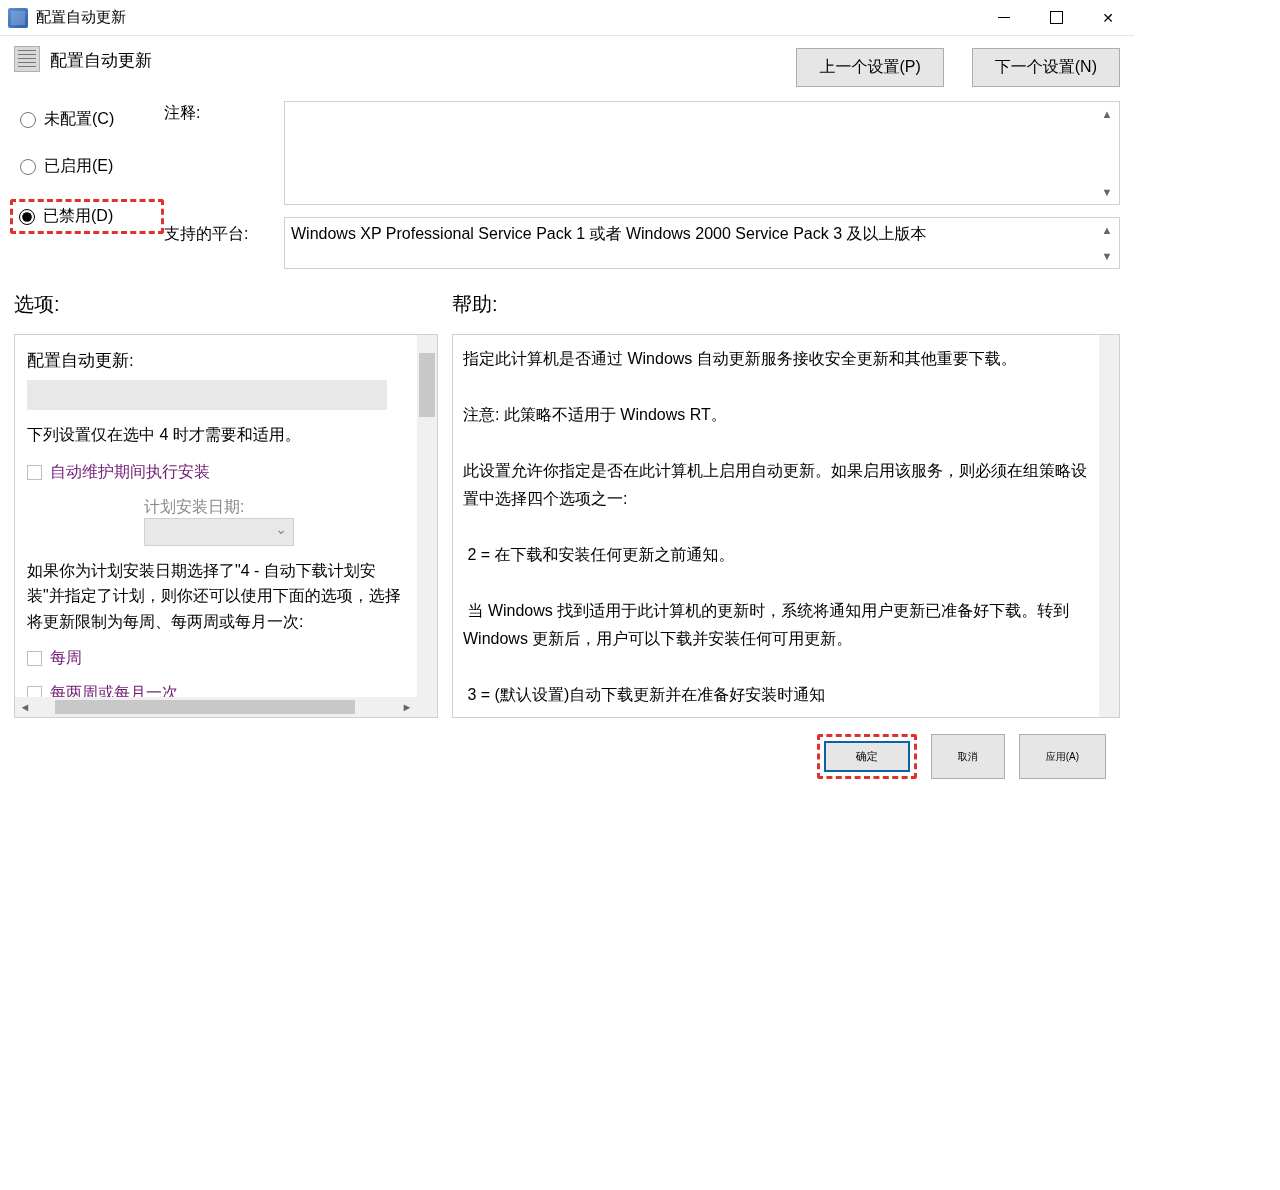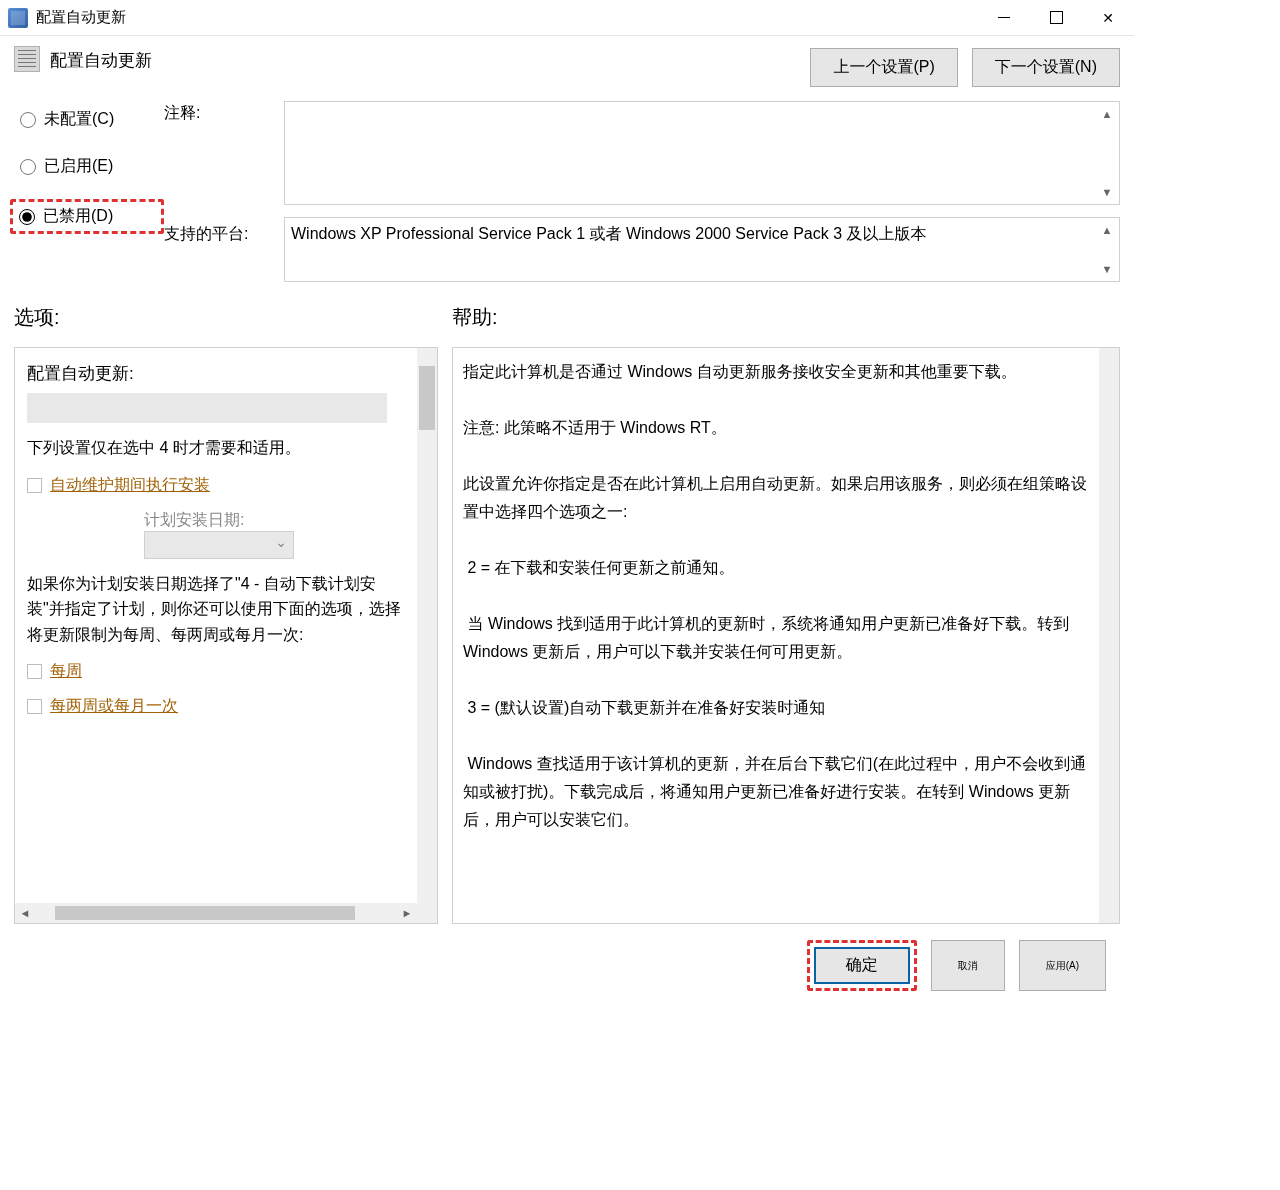--- a/index.html
+++ b/index.html
@@ -14,71 +14,71 @@
 .min::before { content:""; width:12px; height:1px; background:#000; display:block; }
 .max::before { content:""; width:11px; height:11px; border:1px solid #000; display:block; }
 .close::before { content:"✕"; font-size:14px; }
 
 .content { padding: 10px 14px; }
 
 .header-row { display:flex; align-items:flex-start; margin-bottom: 10px; }
 .header-row .hicon { width: 26px; height: 26px; background: #d8d8d8; border:1px solid #b0b0b0; margin-right: 10px; position:relative; }
 .header-row .hicon::after { content:""; position:absolute; left:3px; top:3px; right:3px; bottom:3px; background: repeating-linear-gradient(#777 0 1px, transparent 1px 4px); }
 .header-row .hlabel { font-size: 17px; padding-top:3px; }
-.header-row .navbtns { margin-left:auto; display:flex; gap:14px; padding-top:2px; }
+.header-row .navbtns { margin-left:auto; display:flex; gap:28px; padding-top:2px; }
 .navbtn { padding: 8px 22px; background:#e6e6e6; border:1px solid #adadad; font-size:16px; cursor:pointer; }
 
 .config-row { display:flex; align-items:flex-start; margin-top: 14px; }
 .radio-col { width: 150px; padding-top: 4px; }
 .radio-item { display:flex; align-items:center; margin-bottom: 18px; font-size:16px; padding: 4px 6px; }
 .radio-item input { width:16px; height:16px; margin-right:8px; accent-color:#000; }
 .radio-highlight { border: 3px dashed #e03030; border-radius:3px; margin-left:-4px; }
 
 .labels-col { width: 120px; padding-top: 2px; font-size:16px; }
 .labels-col div:first-child { margin-bottom: 100px; }
 .fields-col { flex:1; display:flex; flex-direction:column; gap:12px; }
 .comment-box { height: 104px; border:1px solid #d0d0d0; position:relative; }
-.platform-box { height: 65px; border:1px solid #d0d0d0; padding: 4px 24px 4px 6px; font-size:16px; line-height:1.5; position:relative; overflow:hidden; }
+.platform-box { height: 52px; border:1px solid #d0d0d0; padding: 4px 24px 4px 6px; font-size:16px; line-height:1.5; position:relative; overflow:hidden; }
 .scroll-arrow { position:absolute; right:3px; width:18px; height:18px; display:flex; align-items:center; justify-content:center; color:#666; font-size:11px; }
 .sa-top { top:3px; }
 .sa-bot { bottom:3px; }
 
 .section-labels { display:flex; margin-top: 22px; font-size:20px; }
 .section-labels .l1 { width: 438px; }
 
 .panels { display:flex; gap:14px; margin-top: 16px; }
-.panel { border:1px solid #cfcfcf; position:relative; height: 577px; }
+.panel { border:1px solid #cfcfcf; position:relative; height: 384px; }
 .options-panel { width: 424px; padding: 14px 26px 14px 12px; overflow:hidden; }
 .help-panel { flex:1; padding: 10px 26px 10px 10px; overflow:hidden; }
 
 .panel .vscroll { position:absolute; right:0; top:0; bottom:0; width:20px; background:#f0f0f0; }
 .panel .vscroll .track { position:absolute; left:2px; right:2px; top:18px; bottom:18px; }
 .panel .vscroll .thumb { position:absolute; left:0; right:0; background:#c8c8c8; }
 .options-panel .vscroll .thumb { top:0; height:64px; }
 .options-panel .hscroll { position:absolute; left:0; right:20px; bottom:0; height:20px; background:#f0f0f0; display:flex; align-items:center; }
 .options-panel .hscroll .hthumb { margin-left:20px; height:14px; width:300px; background:#c8c8c8; }
 .options-panel .hscroll .harrow { width:20px; text-align:center; color:#666; font-size:11px; }
 .options-panel .hscroll .harrow.r { margin-left:auto; }
 
 .opt-title { font-size:17px; margin-bottom: 8px; }
 .disabled-field { background:#e8e8e8; height:30px; width:360px; margin-bottom:12px; }
 .opt-text { font-size:16px; line-height:1.6; margin-bottom:14px; }
-.chk { display:flex; align-items:center; margin-bottom:14px; color:#a16207; font-size:16px;text-decoration:underline; }
+.chk { display:flex; align-items:center; margin-bottom:14px; color:#701a75; font-size:16px; }
 .chk .box { width:15px; height:15px; border:1px solid #bdbdbd; margin-right:8px; }
 .inline-row { display:flex; align-items:center; margin-bottom:12px; font-size:16px;flex-direction:column; }
 .inline-row .lbl { width:150px; color:#888; }
 .inline-row .dd { width:150px; height:28px; background:#e8e8e8; border:1px solid #d0d0d0; position:relative; }
 .inline-row .dd::after { content:"⌄"; position:absolute; right:6px; top:2px; color:#888; font-size:14px; }
 
 .help-text { font-size:16px; line-height:1.75; white-space:pre-wrap; }
 
 .footer { display:flex; justify-content:flex-end; gap:14px; padding: 16px 14px 0 0; }
 .fbtn { padding: 7px 26px; background:#e6e6e6; border:1px solid #adadad; font-size:10px; cursor:pointer; }
 .ok-wrap { padding: 4px; border: 3px dashed #e03030; border-radius:3px; }
-.ok-btn { border:2px solid #0a64a4; background:#e6e6e6; padding: 6px 30px; font-size:16px; cursor:pointer; }
+.ok-btn { border:2px solid #0a64a4; background:#e6e6e6; padding: 6px 30px; font-size:11px; cursor:pointer; }
 </style>
 </head>
 <body>
 
 <div class="titlebar">
   <div class="icon"></div>
   <div class="title">配置自动更新</div>
   <div class="ctrls">
     <div class="min"></div>
     <div class="max"></div>

